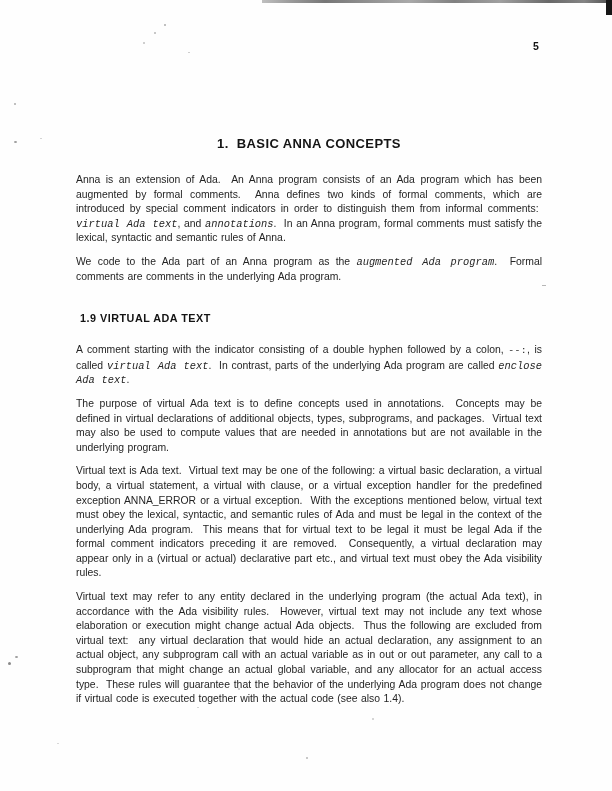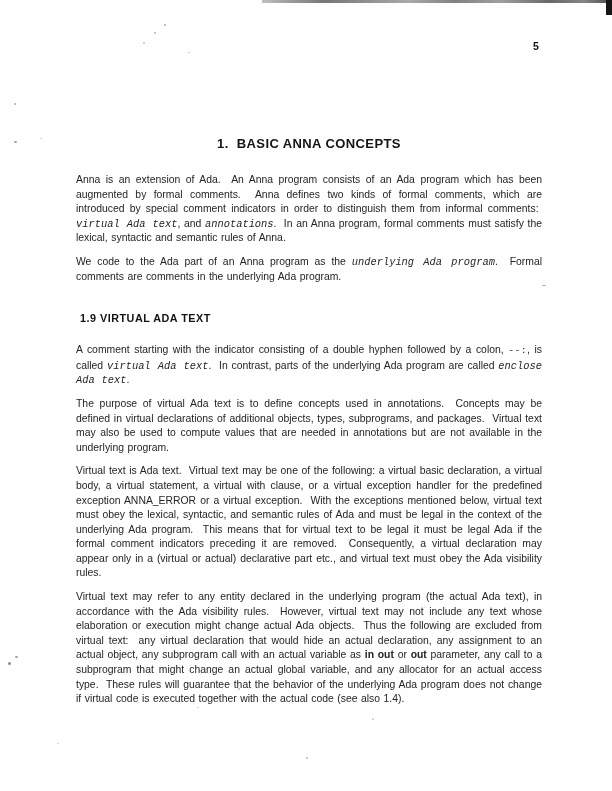--- a/index.html
+++ b/index.html
@@ -54,21 +54,21 @@
     text-align: justify;
     text-align-last: left;
     margin: 0 0 9px 0;
     color: #242424;
     word-spacing: 0.6px;
   }
   .par-first {
     margin-top: 22px;
   }
   .seg-italic { font-style: italic; font-family: Liberation Mono, monospace; }
-  .seg-bold   { font-weight: bold; }
+  .seg-bold   { font-weight: normal; }
   .seg-mono   {
     font-family: "Liberation Mono", "DejaVu Sans Mono", monospace;
     font-size: 9.8px;
     letter-spacing: 0.4px;
   }
   
   .scan-band {
     position: absolute;
     left: 262px;
     top: 0;
@@ -134,21 +134,21 @@
   <div class="speck s15"></div>
 
   <div class="page-number">5</div>
 
   <div class="content">
 
     <h1 class="chapter-title">1.&nbsp; BASIC ANNA CONCEPTS</h1>
 
     <p class="par par-first"><span>Anna is an extension of Ada.&nbsp; An Anna program consists of an Ada program which has been augmented by formal comments.&nbsp; Anna defines two kinds of formal comments, which are introduced by special comment indicators in order to distinguish them from informal comments:&nbsp; </span><span class="seg-italic">virtual Ada text</span><span>, and </span><span class="seg-italic">annotations</span><span>.&nbsp; In an Anna program, formal comments must satisfy the lexical, syntactic and semantic rules of Anna.</span></p>
 
-    <p class="par"><span>We code to the Ada part of an Anna program as the </span><span class="seg-italic">underlying Ada program</span><span>.&nbsp; Formal comments are comments in the underlying Ada program.</span></p>
+    <p class="par"><span>We code to the Ada part of an Anna program as the </span><span class="seg-italic">augmented Ada program</span><span>.&nbsp; Formal comments are comments in the underlying Ada program.</span></p>
 
     <h2 class="section-heading">1.9 VIRTUAL ADA TEXT</h2>
 
     <p class="par"><span>A comment starting with the indicator consisting of a double hyphen followed by a colon, </span><span class="seg-mono">--:</span><span>, is called </span><span class="seg-italic">virtual Ada text</span><span>.&nbsp; In contrast, parts of the underlying Ada program are called </span><span class="seg-italic">enclose Ada text</span><span>.</span></p>
 
     <p class="par"><span>The purpose of virtual Ada text is to define concepts used in annotations.&nbsp; Concepts may be defined in virtual declarations of additional objects, types, subprograms, and packages.&nbsp; Virtual text may also be used to compute values that are needed in annotations but are not available in the underlying program.</span></p>
 
     <p class="par"><span>Virtual text is Ada text.&nbsp; Virtual text may be one of the following: a virtual basic declaration, a virtual body, a virtual statement, a virtual with clause, or a virtual exception handler for the predefined exception ANNA_ERROR or a virtual exception.&nbsp; With the exceptions mentioned below, virtual text must obey the lexical, syntactic, and semantic rules of Ada and must be legal in the context of the underlying Ada program.&nbsp; This means that for virtual text to be legal it must be legal Ada if the formal comment indicators preceding it are removed.&nbsp; Consequently, a virtual declaration may appear only in a (virtual or actual) declarative part etc., and virtual text must obey the Ada visibility rules.</span></p>
 
     <p class="par"><span>Virtual text may refer to any entity declared in the underlying program (the actual Ada text), in accordance with the Ada visibility rules.&nbsp; However, virtual text may not include any text whose elaboration or execution might change actual Ada objects.&nbsp; Thus the following are excluded from virtual text:&nbsp; any virtual declaration that would hide an actual declaration, any assignment to an actual object, any subprogram call with an actual variable as </span><span class="seg-bold">in out</span><span> or </span><span class="seg-bold">out</span><span> parameter, any call to a subprogram that might change an actual global variable, and any allocator for an actual access type.&nbsp; These rules will guarantee that the behavior of the underlying Ada program does not change if virtual code is executed together with the actual code (see also 1.4).</span></p>

